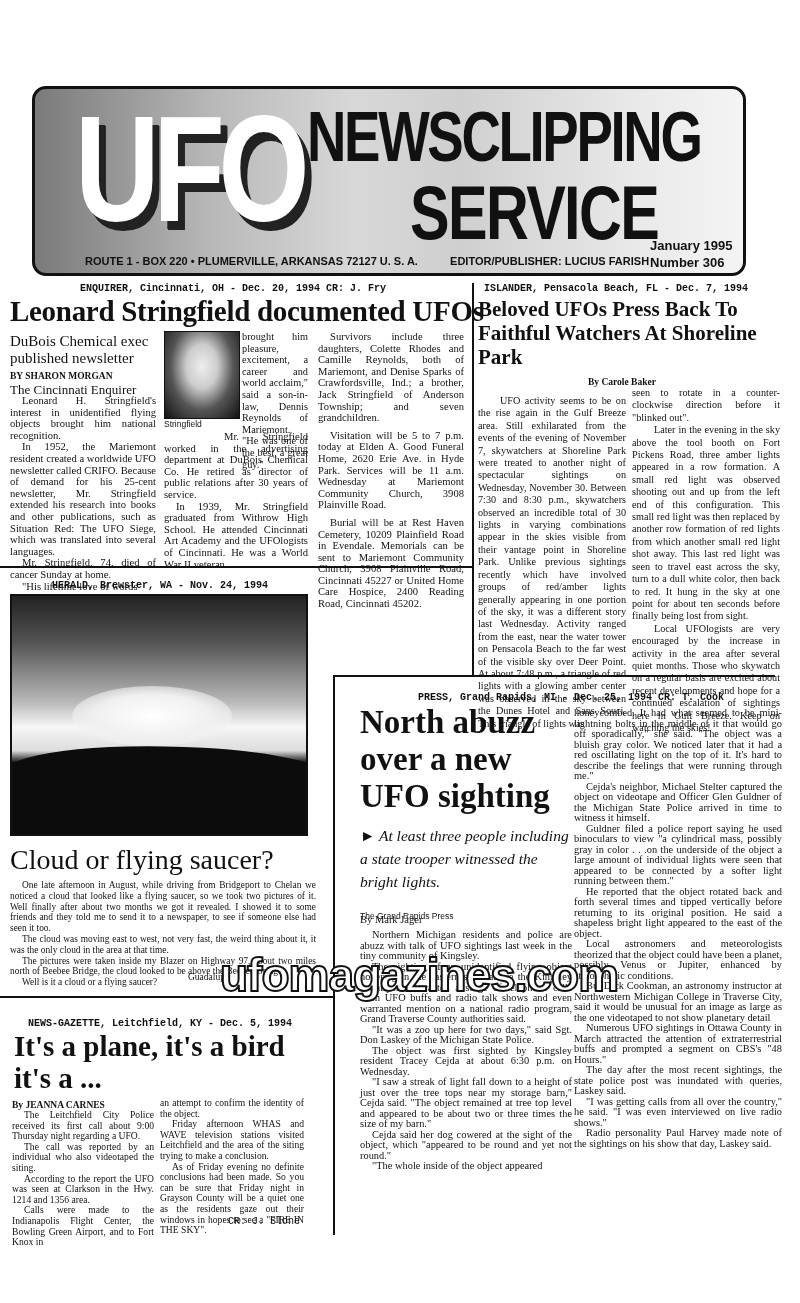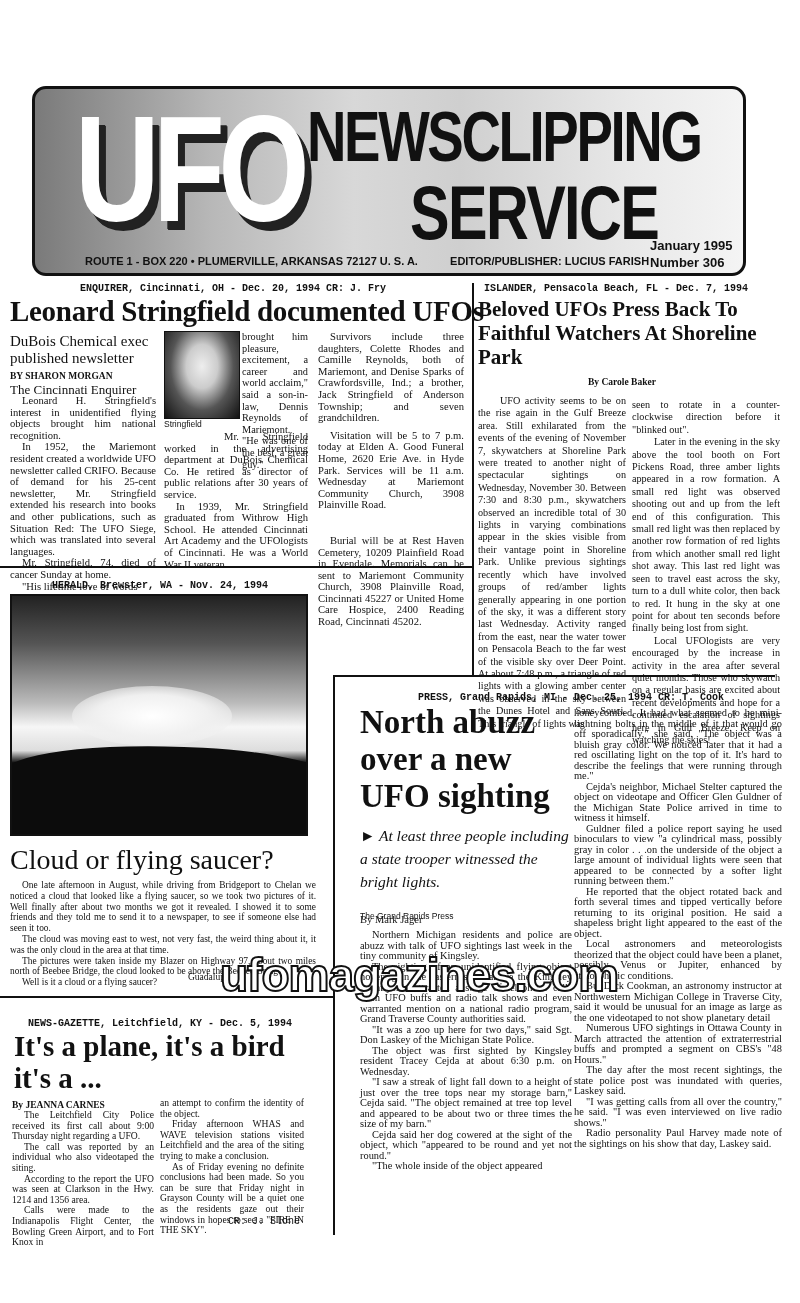--- a/index.html
+++ b/index.html
@@ -57,36 +57,36 @@
   <div class="abs photo-face" style="left:158px;top:48px;width:74px;height:86px;"></div>
   <div class="abs" style="left:158px;top:136px;font-family:'Liberation Sans',sans-serif;font-size:8.5px;">Stringfield</div>
   <div class="abs body" style="left:236px;top:48px;width:66px;font-size:10.3px;">brought him pleasure, excitement, a career and world acclaim," said a son-in-law, Dennis Reynolds of Mariemont. "He was one of the best, a great guy."</div>
   <div class="abs body" style="left:158px;top:148px;width:144px;">
     <p style="text-indent:60px;">Mr. Stringfield worked in the advertising department at DuBois Chemical Co. He retired as director of public relations after 30 years of service.</p>
     <p>In 1939, Mr. Stringfield graduated from Withrow High School. He attended Cincinnati Art Academy and the UFOlogists of Cincinnati. He was a World War II veteran.</p>
   </div>
   <div class="abs body" style="left:312px;top:48px;width:146px;">
     <p>Survivors include three daughters, Colette Rhodes and Camille Reynolds, both of Mariemont, and Denise Sparks of Crawfordsville, Ind.; a brother, Jack Stringfield of Anderson Township; and seven grandchildren.</p>
     <p style="margin-top:6px;">Visitation will be 5 to 7 p.m. today at Elden A. Good Funeral Home, 2620 Erie Ave. in Hyde Park. Services will be 11 a.m. Wednesday at Mariemont Community Church, 3908 Plainville Road.</p>
-    <p style="margin-top:24px;">Burial will be at Rest Haven Cemetery, 10209 Plainfield Road in Evendale. Memorials can be sent to Mariemont Community Church, 3908 Plainville Road, Cincinnati 45227 or United Home Care Hospice, 2400 Reading Road, Cincinnati 45202.</p>
+    <p style="margin-top:6px;">Burial will be at Rest Haven Cemetery, 10209 Plainfield Road in Evendale. Memorials can be sent to Mariemont Community Church, 3908 Plainville Road, Cincinnati 45227 or United Home Care Hospice, 2400 Reading Road, Cincinnati 45202.</p>
   </div>
 </div>
 
 <div class="abs rule-v" style="left:472px;top:283px;height:392px;"></div>
 <div class="abs rule-h" style="left:0;top:566px;width:472px;"></div>
 
 <div class="abs" style="left:476px;top:283px;width:320px;height:390px;">
   <div class="abs src" style="left:8px;top:0;">ISLANDER, Pensacola Beach, FL - Dec. 7, 1994</div>
   <div class="abs" style="left:2px;top:14px;width:300px;font-weight:bold;font-size:21px;line-height:24px;">Beloved UFOs Press Back To Faithful Watchers At Shoreline Park</div>
   <div class="abs" style="left:112px;top:94px;font-size:9.5px;font-weight:bold;">By Carole Baker</div>
   <div class="abs body" style="left:2px;top:112px;width:148px;font-size:10.2px;line-height:12.4px;">
     <p style="text-indent:22px;">UFO activity seems to be on the rise again in the Gulf Breeze area. Still exhilarated from the events of the evening of November 7, skywatchers at Shoreline Park were treated to another night of spectacular sightings on Wednesday, November 30. Between 7:30 and 8:30 p.m., skywatchers observed an incredible total of 30 lights in varying combinations appear in the skies visible from their vantage point in Shoreline Park. Unlike previous sightings recently which have involved groups of red/amber lights generally appearing in one portion of the sky, it was a different story last Wednesday. Activity ranged from the east, near the water tower on Pensacola Beach to the far west of the visible sky over Deer Point. At about 7:48 p.m., a triangle of red lights with a glowing amber center was observed in the sky between the Dunes Hotel and Sans Souci. This triangle of lights was</p>
   </div>
   <div class="abs body" style="left:156px;top:104px;width:148px;font-size:10.2px;line-height:12.4px;">
-    <p style="text-indent:0;margin-top:12px;">seen to rotate in a counter-clockwise direction before it "blinked out".</p>
+    <p style="text-indent:0;">seen to rotate in a counter-clockwise direction before it "blinked out".</p>
     <p style="text-indent:22px;">Later in the evening in the sky above the tool booth on Fort Pickens Road, three amber lights appeared in a row formation. A small red light was observed shooting out and up from the left end of this configuration. This small red light was then replaced by another row formation of red lights from which another small red light shot away. This last red light was seen to travel east across the sky, turn to a dull white color, then back to red. It hung in the sky at one point for about ten seconds before finally being lost from sight.</p>
     <p style="text-indent:22px;">Local UFOlogists are very encouraged by the increase in activity in the area after several quiet months. Those who skywatch on a regular basis are excited about recent developments and hope for a continued escalation of sightings here in Gulf Breeze. Keep on watching the skies!</p>
   </div>
 </div>
 
 <div class="abs rule-h" style="left:335px;top:675px;width:440px;"></div>
 
 <div class="abs" style="left:6px;top:572px;width:325px;height:418px;">
   <div class="abs src" style="left:46px;top:8px;">HERALD, Brewster, WA - Nov. 24, 1994</div>
   <div class="abs photo-cloud" style="left:4px;top:22px;width:294px;height:238px;">

